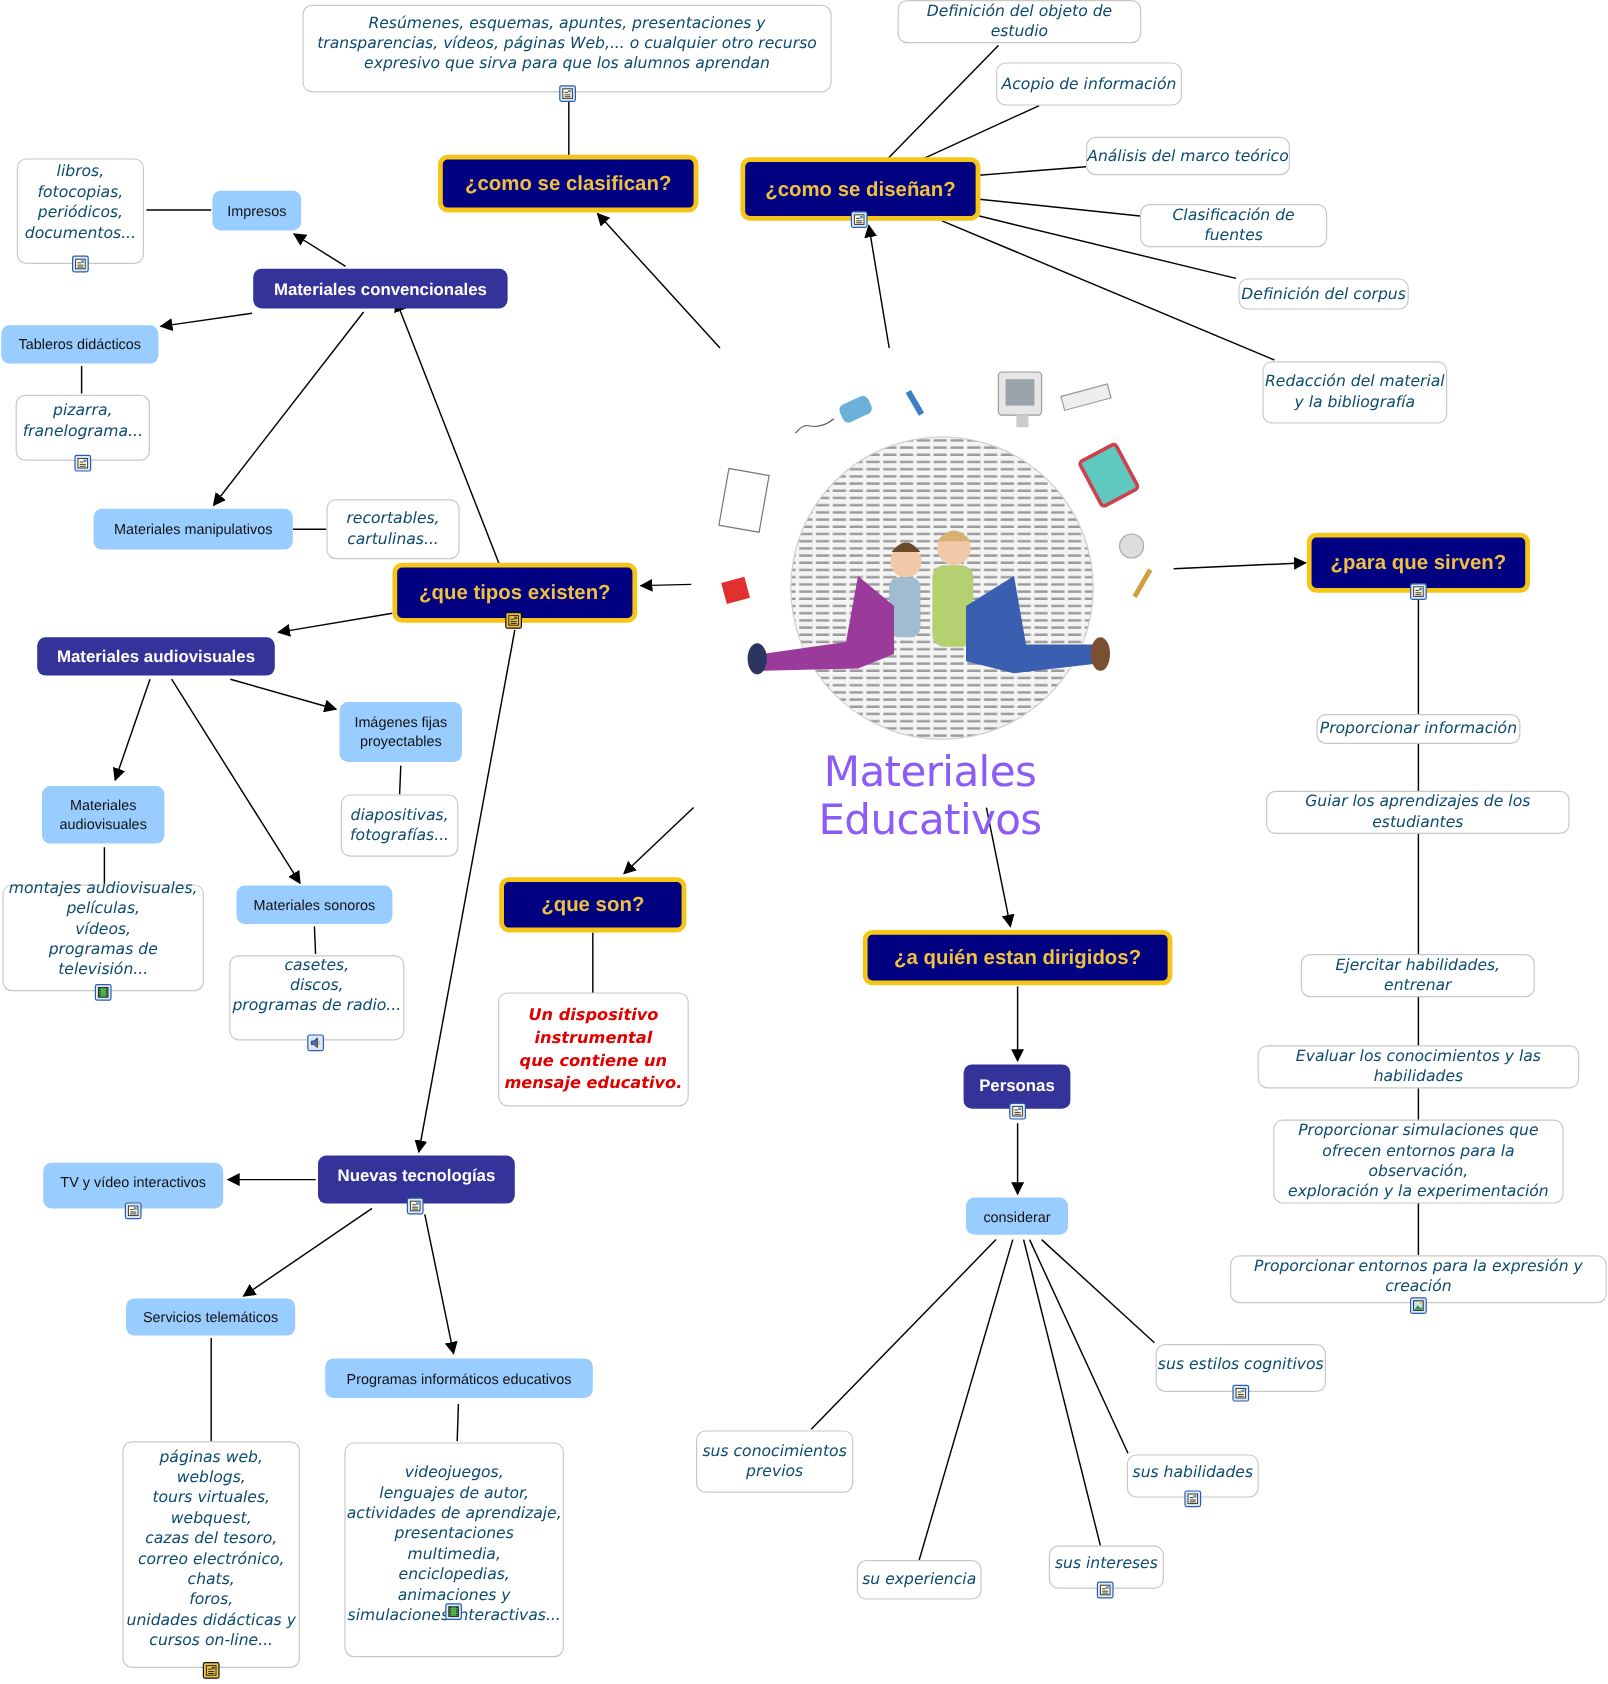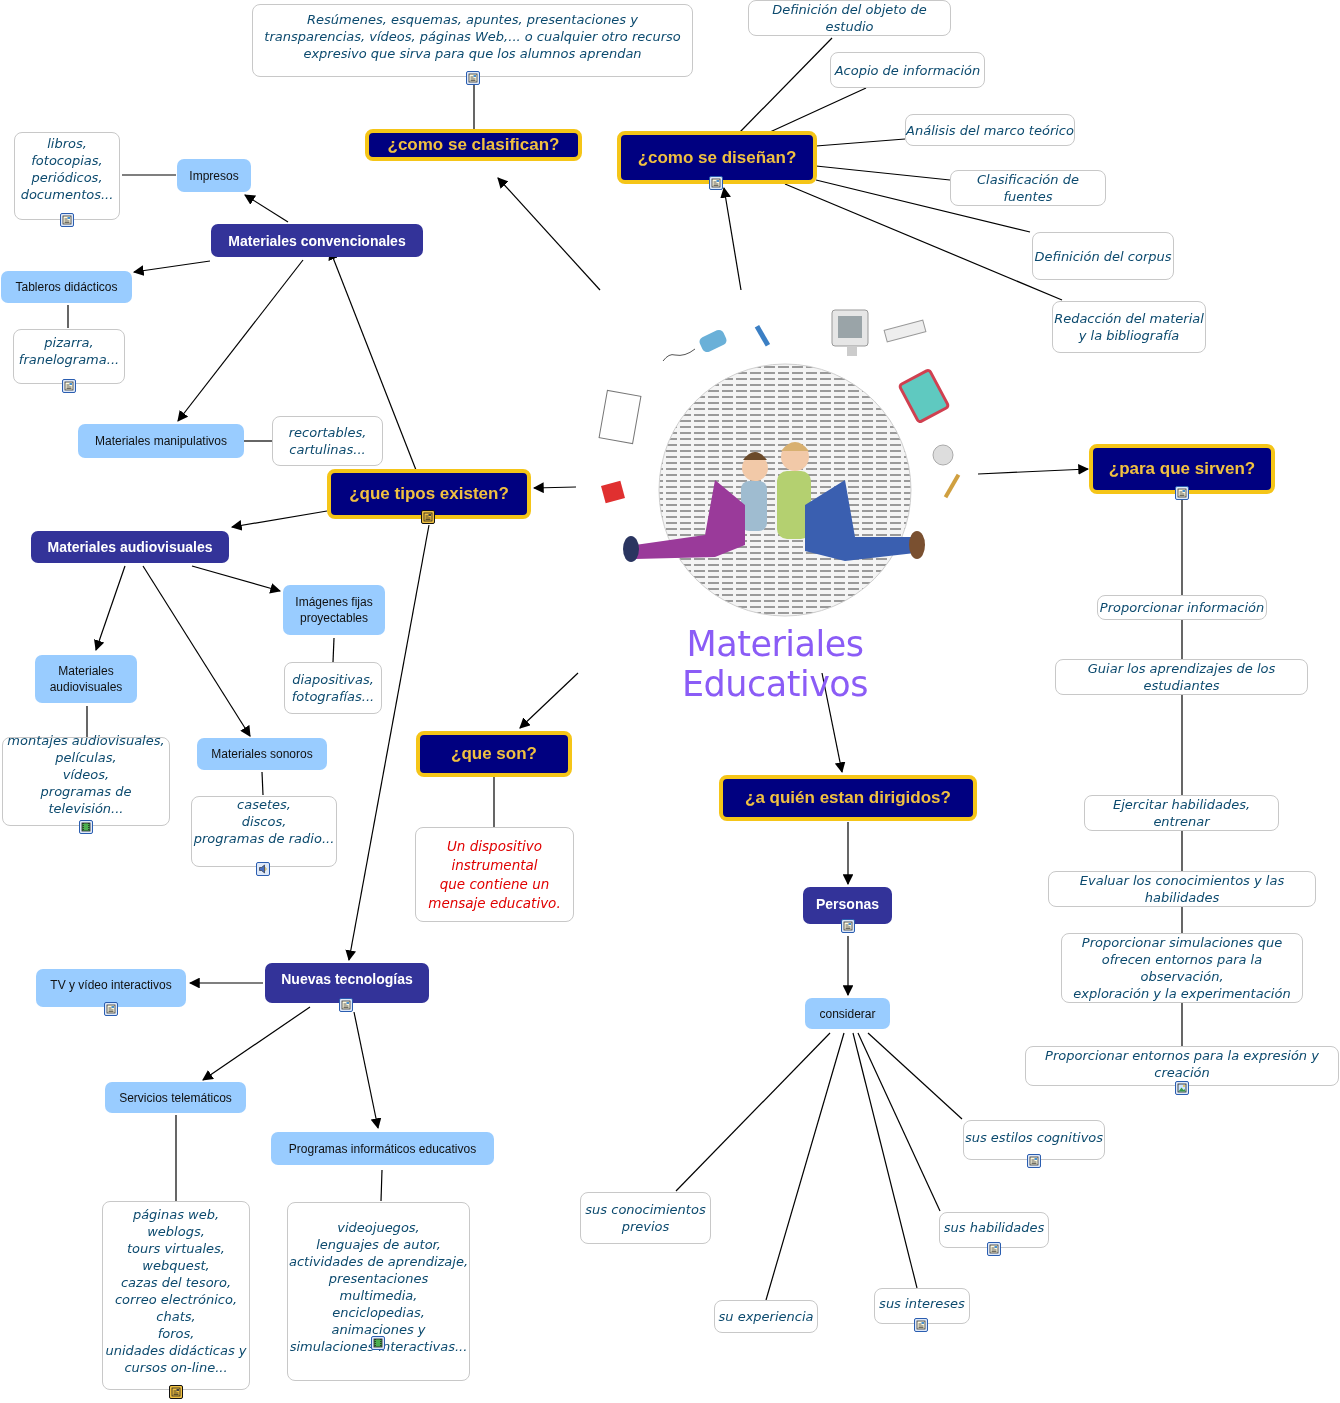--- a/index.html
+++ b/index.html
@@ -3,21 +3,21 @@
 <meta charset="utf-8">
 <style>
   html, body { margin:0; padding:0; background:#ffffff; }
   body { width:1340px; height:1403px; position:relative; overflow:hidden; font-family:"DejaVu Sans", sans-serif; }
   #links { position:absolute; left:0; top:0; width:1340px; height:1403px; pointer-events:none; }
   .node { position:absolute; box-sizing:border-box; display:flex; flex-direction:column; align-items:center; justify-content:center; text-align:center; }
   .q { background:#000080; border:4px solid #f5c518; border-radius:8px; color:#f0c040; font-family:"Liberation Sans", sans-serif; font-weight:bold; font-size:17px; }
   .cat { background:#333399; border-radius:7px; color:#ffffff; font-family:"Liberation Sans", sans-serif; font-weight:bold; font-size:14px; }
   .sub { background:#99ccff; border-radius:7px; color:#111111; font-family:Liberation Sans, sans-serif; font-size:12px; line-height:16px; }
   .leaf { background:#ffffff; border:1px solid #c8c8c8; border-radius:8px; color:#0c4a6e; font-family:"DejaVu Sans", sans-serif; font-style:italic; font-size:13px; line-height:17px; }
-  .leaf.red { color:#e00000; font-weight:normal; font-size:13.5px; line-height:19px; }
+  .leaf.red { color:#e00000; font-weight:bold; font-size:13.5px; line-height:19px; }
   .txt { white-space:pre-line; }
   .ico { width:14px; height:14px; box-sizing:border-box; margin-top:2px; border:1px solid #2a5db0; border-radius:2px; background:#dde8f8; display:inline-flex; align-items:center; justify-content:center; flex:none; }
   .ico svg { width:10px; height:10px; display:block; }
   .ico.gold { border-color:#111; background:#f0c040; }
   .title { position:absolute; left:590px; top:624px; width:370px; text-align:center; color:#8b5cf6; font-family:"DejaVu Sans", sans-serif; font-size:35px; letter-spacing:-0.5px; }
   .illus { position:absolute; left:595px; top:305px; width:380px; height:320px; }
 </style>
 </head>
 <body>
 
@@ -127,21 +127,21 @@
 <div class="node leaf" style="left:252px;top:4px;width:441px;height:73px;padding:6px 10px 14px;">
   <span class="txt">Resúmenes, esquemas, apuntes, presentaciones y transparencias, vídeos, páginas Web,... o cualquier otro recurso expresivo que sirva para que los alumnos aprendan</span>
 </div>
 <span class="ico" style="position:absolute;left:466px;top:69px;">
     <svg viewBox="0 0 10 10">
       <rect x="1" y="1" width="8" height="8" fill="#fffbe0" stroke="#333" stroke-width="0.8"></rect>
       <path d="M2.5,4h3M2.5,6h5M2.5,7.6h5" stroke="#333" stroke-width="0.8"></path>
       <rect x="5.5" y="2" width="2.5" height="2" fill="#4a90d0"></rect>
     </svg>
   </span>
-<div class="node q" style="left:365px;top:129px;width:217px;height:32px;">¿como se clasifican?</div>
+<div class="node q" style="left:365px;top:129px;width:217px;height:48px;">¿como se clasifican?</div>
 
 <div class="node q" style="left:617px;top:131px;width:200px;height:53px;">
   <span>¿como se diseñan?</span>
 </div>
 <span class="ico" style="position:absolute;left:709px;top:174px;">
     <svg viewBox="0 0 10 10">
       <rect x="1" y="1" width="8" height="8" fill="#fffbe0" stroke="#333" stroke-width="0.8"></rect>
       <path d="M2.5,4h3M2.5,6h5M2.5,7.6h5" stroke="#333" stroke-width="0.8"></path>
       <rect x="5.5" y="2" width="2.5" height="2" fill="#4a90d0"></rect>
     </svg>
@@ -152,21 +152,21 @@
   </div>
 <div class="node leaf" style="left:830px;top:52px;width:155px;height:36px;">
     <span class="txt">Acopio de información</span>
   </div>
 <div class="node leaf" style="left:905px;top:114px;width:170px;height:32px;">
     <span class="txt">Análisis del marco teórico</span>
   </div>
 <div class="node leaf" style="left:950px;top:170px;width:156px;height:36px;">
     <span class="txt">Clasificación de fuentes</span>
   </div>
-<div class="node leaf" style="left:1032px;top:232px;width:142px;height:48px;">
+<div class="node leaf" style="left:1032px;top:232px;width:142px;height:26px;">
     <span class="txt">Definición del corpus</span>
   </div>
 <div class="node leaf" style="left:1052px;top:301px;width:154px;height:52px;">
     <span class="txt">Redacción del material
 y la bibliografía</span>
   </div>
 
 <div class="node leaf" style="left:14px;top:132px;width:106px;height:88px;padding-bottom:14px;">
     <span class="txt">libros,
 fotocopias,

